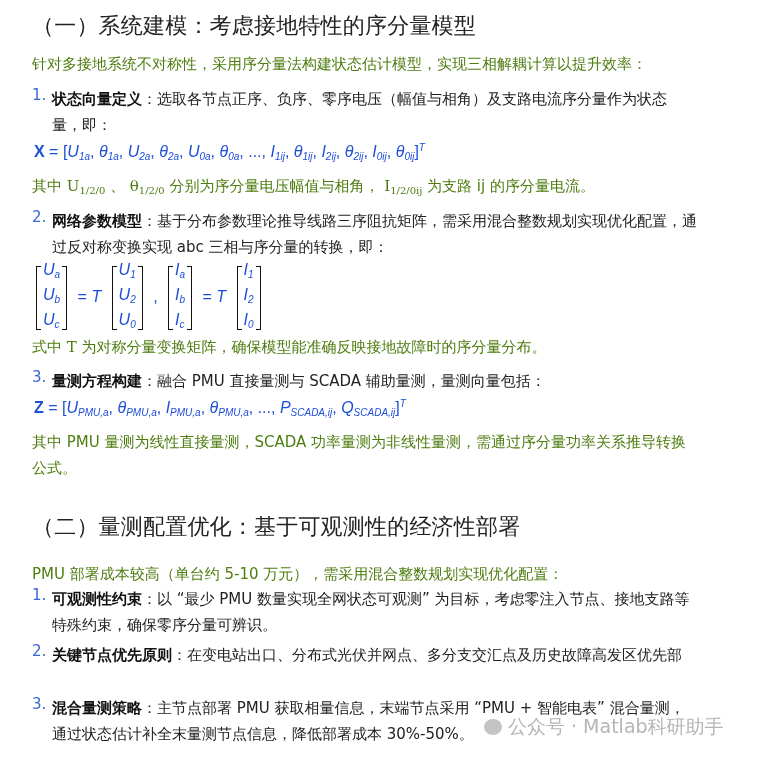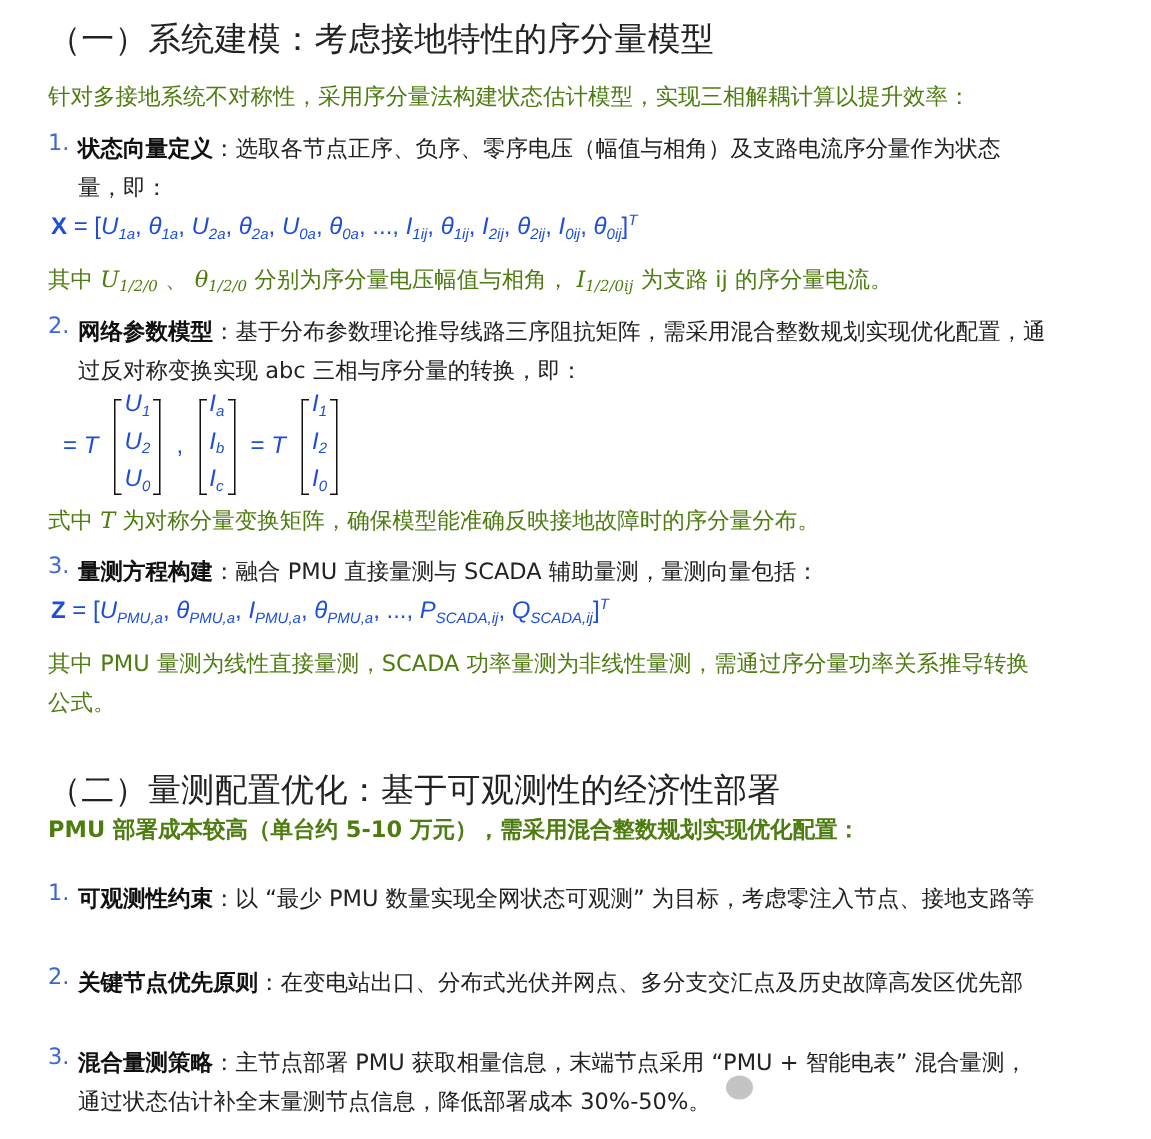--- a/index.html
+++ b/index.html
@@ -12,21 +12,21 @@
   .h { position: absolute; left: 32px; font-size: 22px; color: #222; letter-spacing: 0.2px; }
   .p { position: absolute; left: 32px; font-size: 15px; color: #4d7c0f; white-space: nowrap; }
   .li { position: absolute; left: 32px; font-size: 15px; color: #222; }
   .li .num { position: absolute; left: 0; top: 0; color: #3b66d6; }
   .li .body { margin-left: 20px; line-height: 26px; }
   .li b { font-weight: bold; color: #111; margin-top: 40px; }
   .math { position: absolute; font-family: Liberation Sans, sans-serif; font-size: 16px; color: #1d4ed8; white-space: nowrap; }
   .math i { font-style: italic; }
   .math sub { font-size: 10px; font-style: italic; vertical-align: -3px; }
   .math sup { font-size: 10px; font-style: italic; }
-  .mi { font-family: "DejaVu Serif", "Liberation Serif", serif; font-style: italic; }
+  .mi { font-family: "DejaVu Serif", "Liberation Serif", serif; }
   .mi sub { font-size: 10px; vertical-align: -3px; }
   .mat { display: inline-flex; align-items: center; vertical-align: middle; }
   .bracket { display: inline-flex; flex-direction: column; border: 1.5px solid #111; padding: 0 3px; }
   .bracket.l { border-right: none; width: 4px; height: 62px; padding: 0; }
   .bracket.r { border-left: none; width: 4px; height: 62px; padding: 0; }
   .col { display: inline-flex; flex-direction: column; line-height: 20px; padding: 0 2px; font-style: italic; }
   .col sub { font-size: 10px; vertical-align: -3px; }
   .op { padding: 0 6px; }
   .wm { position: absolute; left: 484px; top: 714px; color: #b5b5b5; font-size: 19px; white-space: nowrap; }
   .wm .dot { display: inline-block; width: 18px; height: 16px; background: #c4c4c4; border-radius: 50%; vertical-align: -2px; margin-right: 6px; }
@@ -64,20 +64,29 @@
 
   <div class="li" style="top:208px; width:710px;">
     <span class="num">2.</span>
     <div class="body">
       <b>网络参数模型</b><span>：基于分布参数理论推导线路三序阻抗矩阵，需采用混合整数规划实现优化配置，通</span><br>
       <span>过反对称变换实现 abc 三相与序分量的转换，即：</span>
     </div>
   </div>
 
   <div class="math" style="left:36px; top:260px;">
+    <span class="mat">
+      <span class="bracket l"></span>
+      <span class="col">
+          <span>U<sub>a</sub></span>
+          <span>U<sub>b</sub></span>
+          <span>U<sub>c</sub></span>
+        </span>
+      <span class="bracket r"></span>
+    </span>
     <span class="op">= <i>T</i></span>
     <span class="mat">
       <span class="bracket l"></span>
       <span class="col">
           <span>U<sub>1</sub></span>
           <span>U<sub>2</sub></span>
           <span>U<sub>0</sub></span>
         </span>
       <span class="bracket r"></span>
     </span>
@@ -118,41 +127,42 @@
 
   <div class="math" style="left:34px; top:398px;">
     <b style="font-style:normal;">Z</b> = [<i>U</i><sub>PMU,a</sub>, <i>θ</i><sub>PMU,a</sub>, <i>I</i><sub>PMU,a</sub>, <i>θ</i><sub>PMU,a</sub>, ..., <i>P</i><sub>SCADA,ij</sub>, <i>Q</i><sub>SCADA,ij</sub>]<sup>T</sup>
   </div>
 
   <div class="p" style="top:433px;">其中 PMU 量测为线性直接量测，SCADA 功率量测为非线性量测，需通过序分量功率关系推导转换</div>
   <div class="p" style="top:459px;">公式。</div>
 
   <div class="h" style="top:512px;">（二）量测配置优化：基于可观测性的经济性部署</div>
 
-  <div class="p" style="top:544px;font-weight:bold;">PMU 部署成本较高（单台约 5-10 万元），需采用混合整数规划实现优化配置：</div>
+  <div class="p" style="top:565px;">PMU 部署成本较高（单台约 5-10 万元），需采用混合整数规划实现优化配置：</div>
 
   <div class="li" style="top:586px; width:710px;">
     <span class="num">1.</span>
     <div class="body">
       <b>可观测性约束</b><span>：以 “最少 PMU 数量实现全网状态可观测” 为目标，考虑零注入节点、接地支路等</span><br>
+      <span>特殊约束，确保零序分量可辨识。</span>
     </div>
   </div>
 
   <div class="li" style="top:642px; width:710px;">
     <span class="num">2.</span>
     <div class="body">
       <b>关键节点优先原则</b><span>：在变电站出口、分布式光伏并网点、多分支交汇点及历史故障高发区优先部</span><br>
     </div>
   </div>
 
   <div class="li" style="top:695px; width:720px;">
     <span class="num">3.</span>
     <div class="body">
       <b>混合量测策略</b><span>：主节点部署 PMU 获取相量信息，末端节点采用 “PMU + 智能电表” 混合量测，</span><br>
       <span>通过状态估计补全末量测节点信息，降低部署成本 30%-50%。</span>
     </div>
   </div>
 
   <div class="wm">
-    <span class="dot"></span>
+    <span class="dot"></span><span>公众号 · Matlab科研助手</span>
   </div>
 
 </div>
 
 </body></html>

